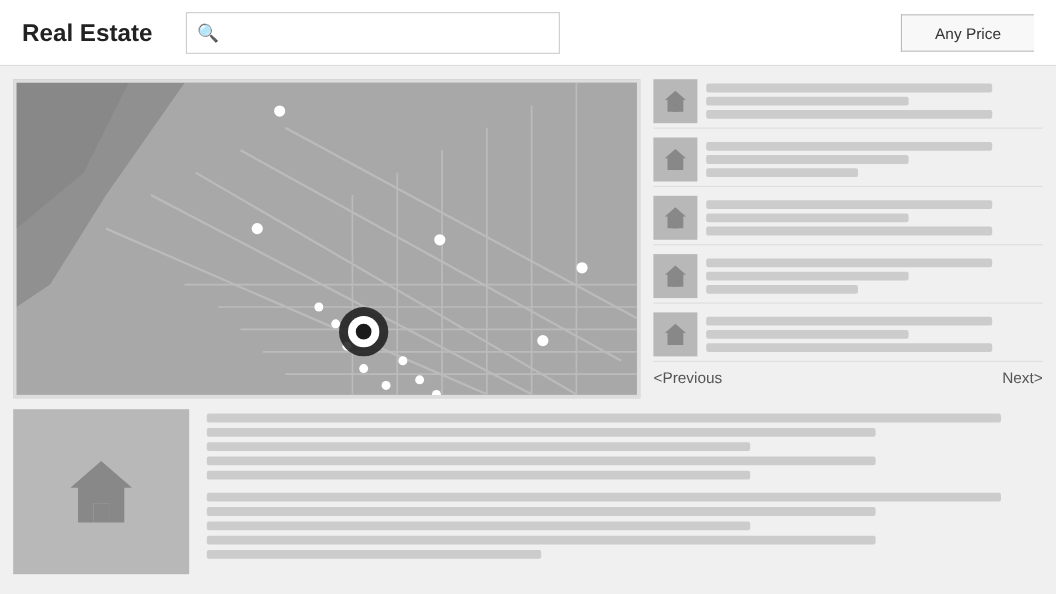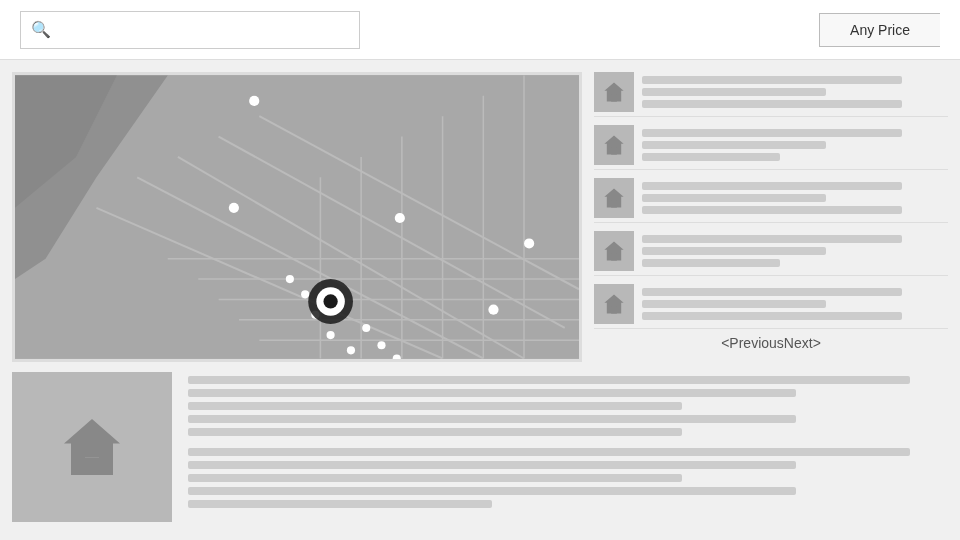--- a/index.html
+++ b/index.html
@@ -144,21 +144,21 @@
       height: 8px;
       border-radius: 2px;
     }
     .listing-line.long { width: 85%; }
     .listing-line.medium { width: 60%; }
     .listing-line.short { width: 45%; }
 
     
     .pagination {
       display: flex;
-      justify-content: center;
+      justify-content: space-between;
       padding: 6px 0;
     }
     .pagination-btn {
       background: none;
       border: none;
       font-size: 14px;
       color: #555;
       cursor: pointer;
     }
 
@@ -203,20 +203,21 @@
     }
     .detail-line.full { width: 95%; }
     .detail-line.long { width: 80%; }
     .detail-line.medium { width: 65%; }
     .detail-line.xshort { width: 40%; }
   </style>
 </head>
 <body>
 
 <div class="header">
+  <span class="app-title">Real Estate</span>
   <div class="search-bar">
     <button class="search-icon-btn">
       <span>🔍</span>
     </button>
   </div>
   <div class="filter-buttons">
     <button class="filter-btn">Any Price</button>
   </div>
 </div>
 

